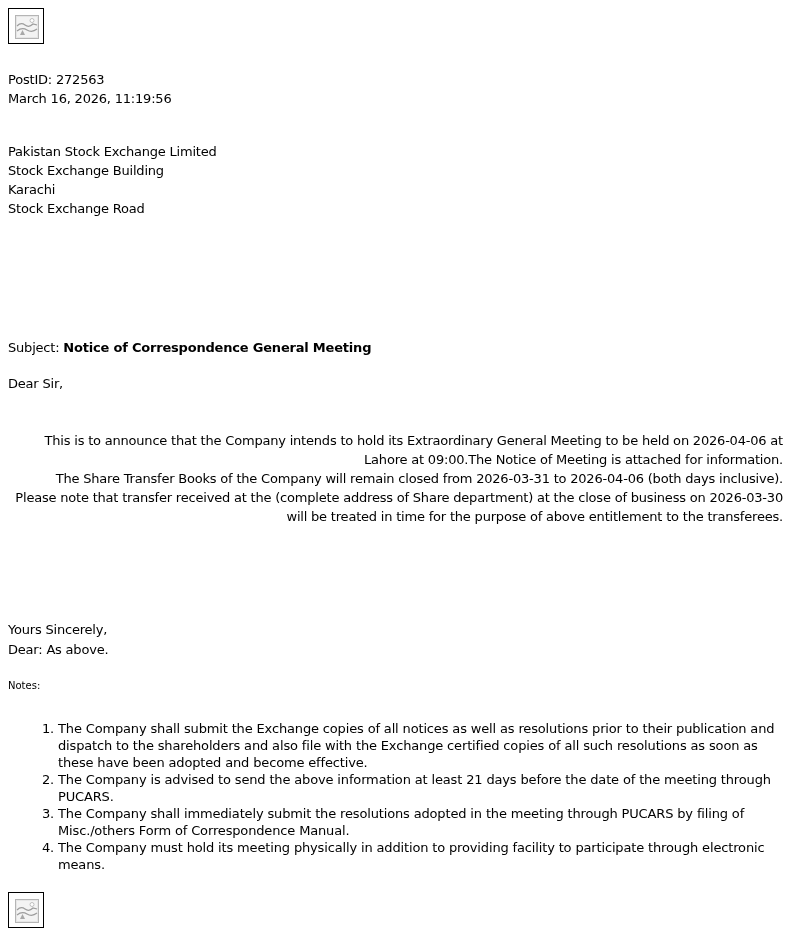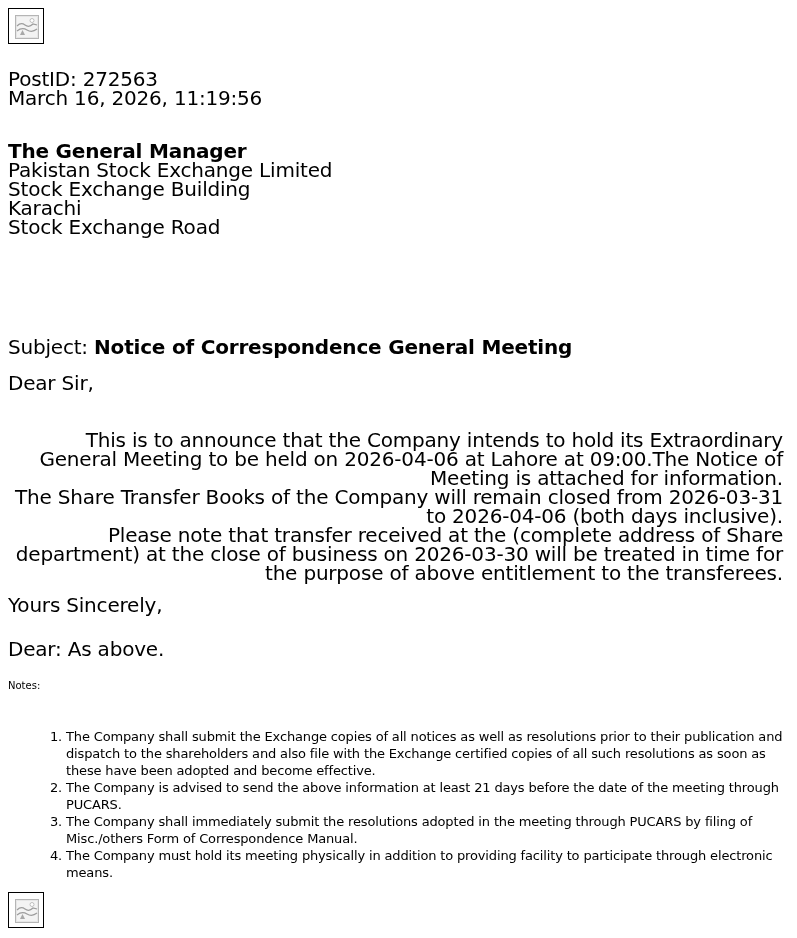--- a/index.html
+++ b/index.html
@@ -30,21 +30,21 @@
       background: #fff;
     }
     .broken-img svg {
       position: absolute;
       left: 6px;
       top: 6px;
       width: 24px;
       height: 24px;
     }
     .text15 {
-      font-size: 20px;
+      font-size: 13px;
       line-height: 19px;
       letter-spacing: -0.2px;
     }
     .text13 {
       font-size: 13px;
       line-height: 17px;
       letter-spacing: -0.15px;
     }
     .meta {
       margin-top: 26px;
@@ -74,42 +74,42 @@
       top: 423px;
       left: 0;
       width: 775px;
       text-align: right;
     }
     .body-text p {
       margin: 0;
     }
     .closing {
       position: absolute;
-      top: 588px;
+      top: 612px;
       left: 0;
       text-align: center;
     }
     .encl {
       position: absolute;
       top: 632px;
       left: 0;
     }
     .notes-label {
       position: absolute;
       top: 669px;
       left: 0;
       font-size: 10px;
       line-height: 18px;
     }
     .notes-list {
       position: absolute;
       top: 712px;
       left: 0;
       width: 775px;
-      margin: 8px;
+      margin: 0;
       padding-left: 50px;
       box-sizing: border-box;
     }
     .notes-list li {
       margin: 0;
       padding-left: 0;
     }
     .footer-img {
       position: absolute;
       top: 884px;
@@ -131,21 +131,20 @@
       <path d="M5 20 L7.5 15 L10 20 Z" fill="#a8a8a8"></path>
     </svg>
   </div>
 
   <div class="meta text15">
     <div>PostID: 272563</div>
     <div>March 16, 2026, 11:19:56</div>
   </div>
 
   <div class="address text15">
-    <div class="bold-line">The General Manager</div>
     <div>Pakistan Stock Exchange Limited</div>
     <div>Stock Exchange Building</div>
     <div>Karachi</div>
     <div>Stock Exchange Road</div>
   </div>
 
   <div class="subject text15">
     <span>Subject:</span>
     <b>Notice of Correspondence General Meeting</b>
   </div>

